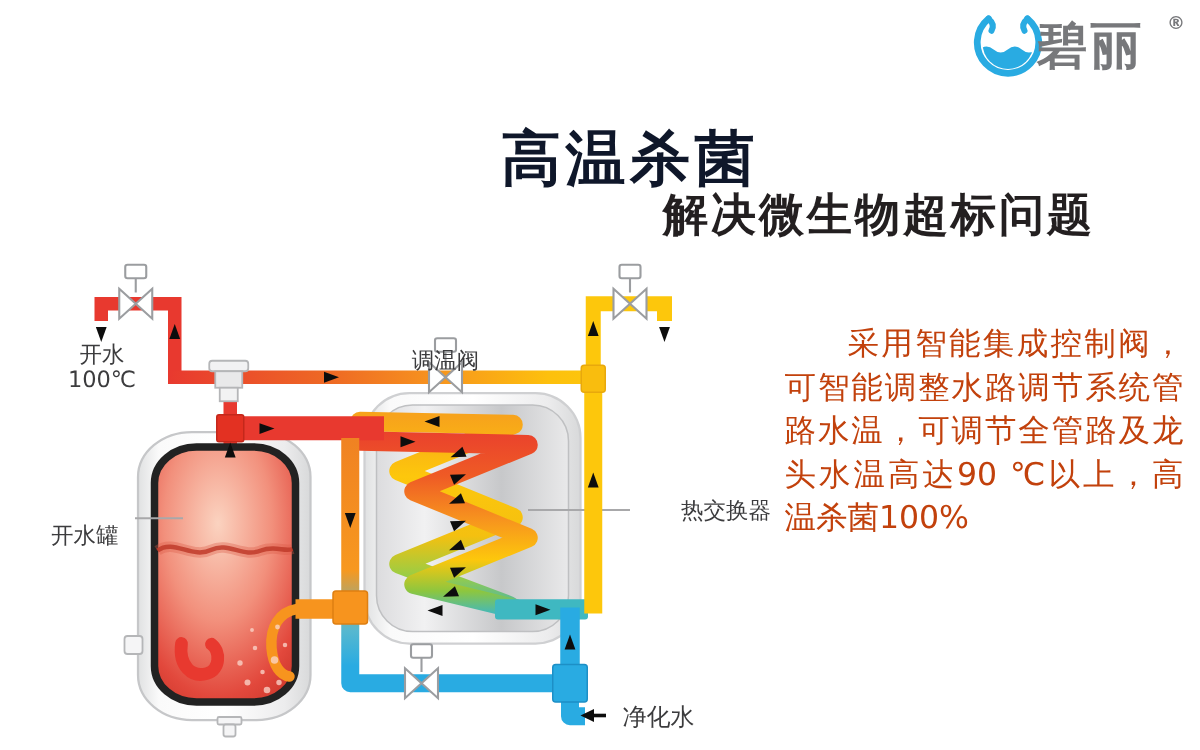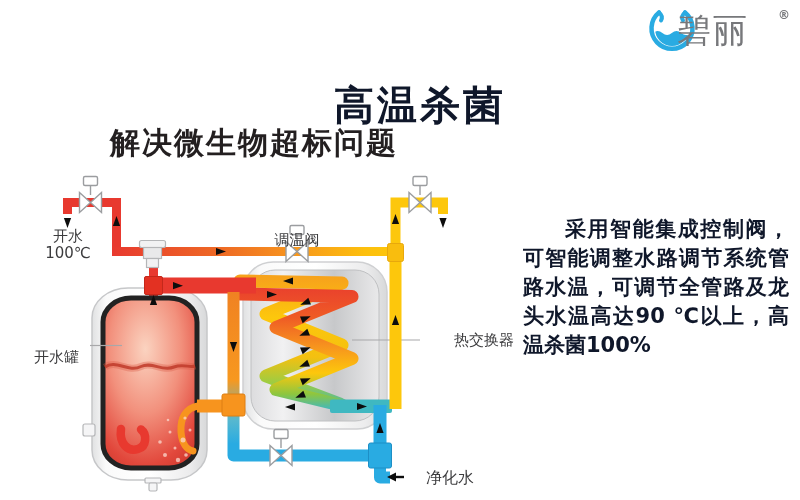--- a/index.html
+++ b/index.html
@@ -1,33 +1,33 @@
 <!DOCTYPE html>
 <html><head>
 <meta charset="utf-8">
 <style>
   html,body{margin:0;padding:0;background:#fff;}
   .stage{position:relative;width:800px;height:500px;background:#ffffff;overflow:hidden;
          font-family:"DejaVu Sans","Liberation Sans",sans-serif;}
   .abs{position:absolute;}
   .title-main{left:110px;top:78px;width:620px;text-align:center;font-size:40px;font-weight:bold;
               color:#0f172a;letter-spacing:3px;}
-  .title-sub{left:110px;top:123px;width:620px;text-align:left;font-size:30px;font-weight:bold;
+  .title-sub{left:110px;top:123px;width:620px;text-align:right;font-size:30px;font-weight:bold;
              color:#231f20;letter-spacing:2px;}
-  .brand-text{left:677px;top:8px;font-size:34px;font-weight:normal;color:#77787b;letter-spacing:2px;}
+  .brand-text{left:691px;top:8px;font-size:34px;font-weight:bold;color:#77787b;letter-spacing:2px;}
   .brand-reg{left:778px;top:8px;font-size:12px;color:#77787b;font-weight:bold;}
-  .desc{left:523px;top:194px;width:266px;font-size:21px;line-height:29px;font-weight:bold;
-        color:#0f172a;text-indent:2em;text-align:justify;}
+  .desc{left:523px;top:194px;width:266px;font-size:21px;line-height:29px;font-weight:normal;
+        color:#c2410c;text-indent:2em;text-align:justify;}
   .dlabel{font-size:15px;color:#3c3c3e;font-weight:400;text-align:center;line-height:17px;}
   .lbl-boiling{left:38px;top:228px;width:60px;}
   .lbl-warm{left:396px;top:228px;width:90px;}
   .lbl-tempvalve{left:267px;top:232px;width:60px;}
   .lbl-tank{left:34px;top:349px;width:54px;text-align:left;}
   .lbl-hx{left:424px;top:332px;width:90px;text-align:right;}
-  .lbl-pure{left:404px;top:469px;width:70px;text-align:right;font-size:16px;}
+  .lbl-pure{left:404px;top:469px;width:70px;text-align:center;font-size:16px;}
   svg{display:block;}
 </style>
 </head>
 <body>
 
 <div class="stage">
 
   <svg class="abs" style="left:0;top:0" width="800" height="500" viewBox="0 0 800 500">
     <defs>
       <linearGradient id="thinPipe" gradientUnits="userSpaceOnUse" x1="112" y1="0" x2="400" y2="0">

